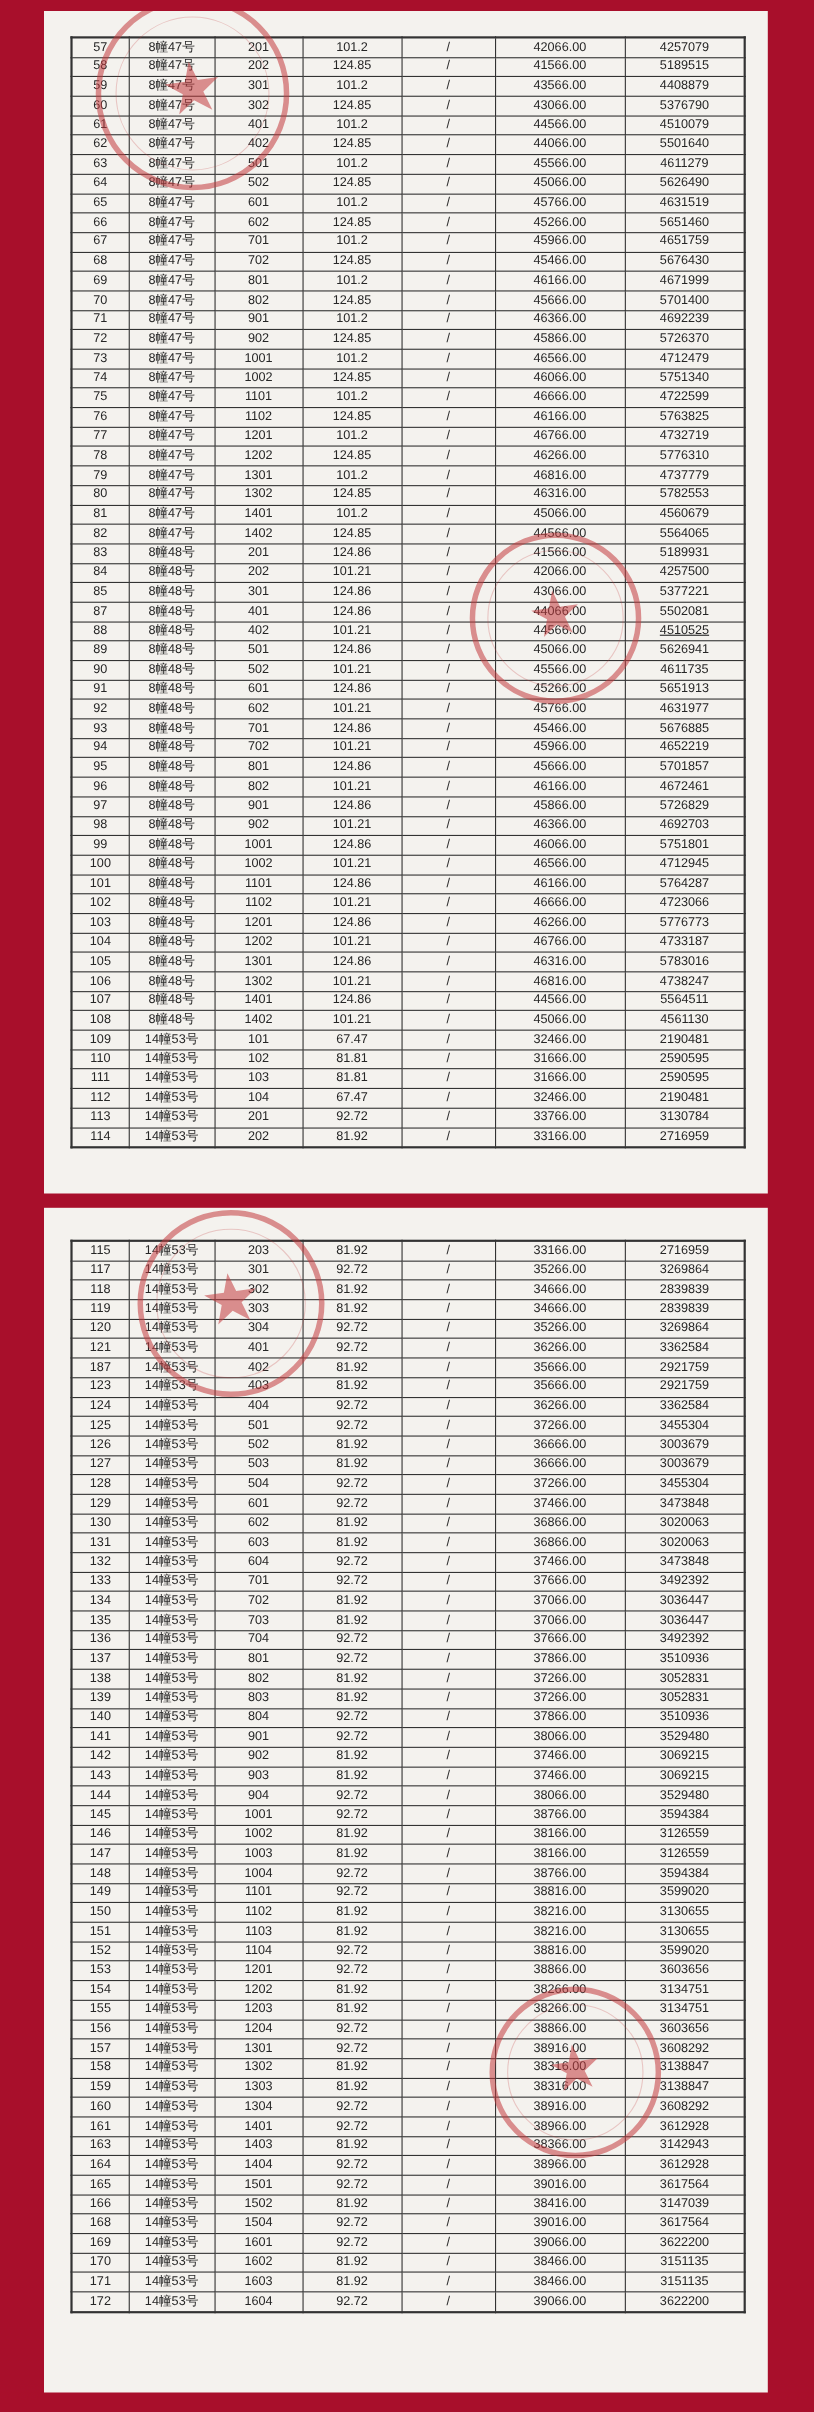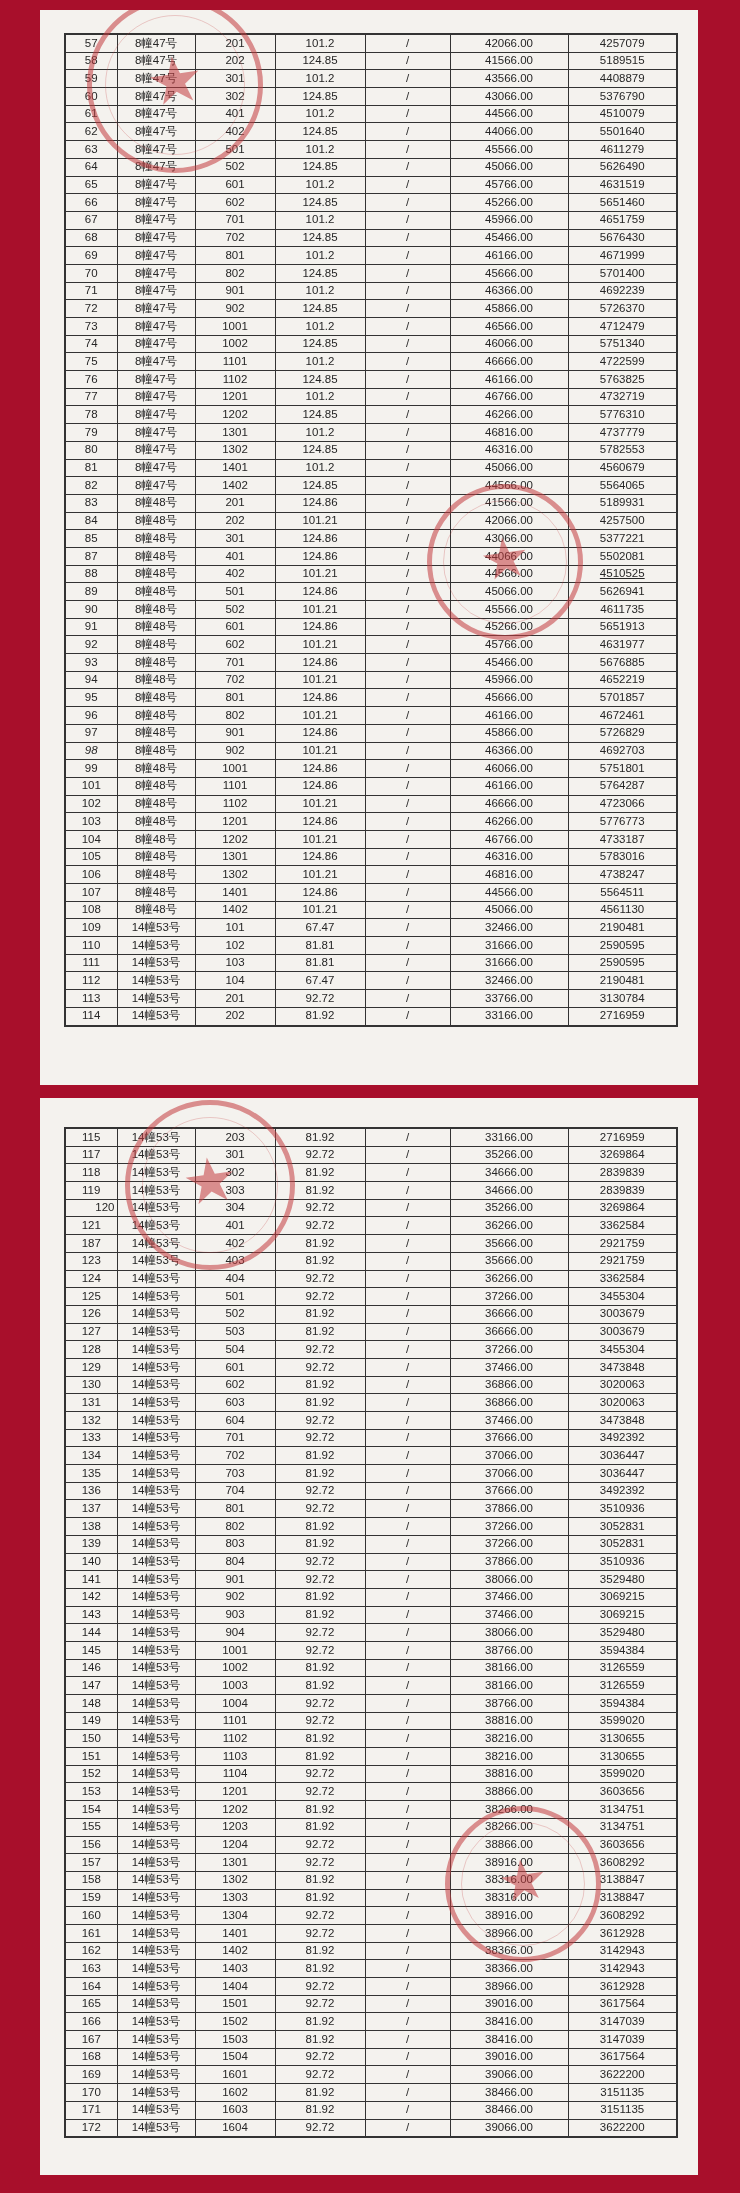--- a/index.html
+++ b/index.html
@@ -427,36 +427,45 @@
           <tr>
             <td style="border: 1px solid rgb(51, 51, 51);">97</td>
             <td style="border: 1px solid rgb(51, 51, 51);">8幢48号</td>
             <td style="border: 1px solid rgb(51, 51, 51);">901</td>
             <td style="border: 1px solid rgb(51, 51, 51);">124.86</td>
             <td style="border: 1px solid rgb(51, 51, 51);">/</td>
             <td style="border: 1px solid rgb(51, 51, 51);">45866.00</td>
             <td style="border: 1px solid rgb(51, 51, 51);">5726829</td>
           </tr>
           <tr>
-            <td style="border: 1px solid rgb(51, 51, 51); font-style: italic;">98</td>
+            <td style="border: 1px solid rgb(51, 51, 51);">98</td>
             <td style="border: 1px solid rgb(51, 51, 51);">8幢48号</td>
             <td style="border: 1px solid rgb(51, 51, 51);">902</td>
             <td style="border: 1px solid rgb(51, 51, 51);">101.21</td>
             <td style="border: 1px solid rgb(51, 51, 51);">/</td>
             <td style="border: 1px solid rgb(51, 51, 51);">46366.00</td>
             <td style="border: 1px solid rgb(51, 51, 51);">4692703</td>
           </tr>
           <tr>
             <td style="border: 1px solid rgb(51, 51, 51);">99</td>
             <td style="border: 1px solid rgb(51, 51, 51);">8幢48号</td>
             <td style="border: 1px solid rgb(51, 51, 51);">1001</td>
             <td style="border: 1px solid rgb(51, 51, 51);">124.86</td>
             <td style="border: 1px solid rgb(51, 51, 51);">/</td>
             <td style="border: 1px solid rgb(51, 51, 51);">46066.00</td>
             <td style="border: 1px solid rgb(51, 51, 51);">5751801</td>
+          </tr>
+          <tr>
+            <td style="border: 1px solid rgb(51, 51, 51);">100</td>
+            <td style="border: 1px solid rgb(51, 51, 51);">8幢48号</td>
+            <td style="border: 1px solid rgb(51, 51, 51);">1002</td>
+            <td style="border: 1px solid rgb(51, 51, 51);">101.21</td>
+            <td style="border: 1px solid rgb(51, 51, 51);">/</td>
+            <td style="border: 1px solid rgb(51, 51, 51);">46566.00</td>
+            <td style="border: 1px solid rgb(51, 51, 51);">4712945</td>
           </tr>
           <tr>
             <td style="border: 1px solid rgb(51, 51, 51);">101</td>
             <td style="border: 1px solid rgb(51, 51, 51);">8幢48号</td>
             <td style="border: 1px solid rgb(51, 51, 51);">1101</td>
             <td style="border: 1px solid rgb(51, 51, 51);">124.86</td>
             <td style="border: 1px solid rgb(51, 51, 51);">/</td>
             <td style="border: 1px solid rgb(51, 51, 51);">46166.00</td>
             <td style="border: 1px solid rgb(51, 51, 51);">5764287</td>
           </tr>
@@ -635,21 +644,21 @@
           <tr>
             <td style="border: 1px solid rgb(51, 51, 51);">119</td>
             <td style="border: 1px solid rgb(51, 51, 51);">14幢53号</td>
             <td style="border: 1px solid rgb(51, 51, 51);">303</td>
             <td style="border: 1px solid rgb(51, 51, 51);">81.92</td>
             <td style="border: 1px solid rgb(51, 51, 51);">/</td>
             <td style="border: 1px solid rgb(51, 51, 51);">34666.00</td>
             <td style="border: 1px solid rgb(51, 51, 51);">2839839</td>
           </tr>
           <tr>
-            <td style="border: 1px solid rgb(51, 51, 51); text-align: right;">120</td>
+            <td style="border: 1px solid rgb(51, 51, 51);">120</td>
             <td style="border: 1px solid rgb(51, 51, 51);">14幢53号</td>
             <td style="border: 1px solid rgb(51, 51, 51);">304</td>
             <td style="border: 1px solid rgb(51, 51, 51);">92.72</td>
             <td style="border: 1px solid rgb(51, 51, 51);">/</td>
             <td style="border: 1px solid rgb(51, 51, 51);">35266.00</td>
             <td style="border: 1px solid rgb(51, 51, 51);">3269864</td>
           </tr>
           <tr>
             <td style="border: 1px solid rgb(51, 51, 51);">121</td>
             <td style="border: 1px solid rgb(51, 51, 51);">14幢53号</td>
@@ -1013,38 +1022,29 @@
           <tr>
             <td style="border: 1px solid rgb(51, 51, 51);">161</td>
             <td style="border: 1px solid rgb(51, 51, 51);">14幢53号</td>
             <td style="border: 1px solid rgb(51, 51, 51);">1401</td>
             <td style="border: 1px solid rgb(51, 51, 51);">92.72</td>
             <td style="border: 1px solid rgb(51, 51, 51);">/</td>
             <td style="border: 1px solid rgb(51, 51, 51);">38966.00</td>
             <td style="border: 1px solid rgb(51, 51, 51);">3612928</td>
           </tr>
           <tr>
-            <td style="border: 1px solid rgb(51, 51, 51);">162</td>
-            <td style="border: 1px solid rgb(51, 51, 51);">14幢53号</td>
-            <td style="border: 1px solid rgb(51, 51, 51);">1402</td>
+            <td style="border: 1px solid rgb(51, 51, 51);">163</td>
+            <td style="border: 1px solid rgb(51, 51, 51);">14幢53号</td>
+            <td style="border: 1px solid rgb(51, 51, 51);">1403</td>
             <td style="border: 1px solid rgb(51, 51, 51);">81.92</td>
             <td style="border: 1px solid rgb(51, 51, 51);">/</td>
             <td style="border: 1px solid rgb(51, 51, 51);">38366.00</td>
             <td style="border: 1px solid rgb(51, 51, 51);">3142943</td>
           </tr>
           <tr>
-            <td style="border: 1px solid rgb(51, 51, 51);">163</td>
-            <td style="border: 1px solid rgb(51, 51, 51);">14幢53号</td>
-            <td style="border: 1px solid rgb(51, 51, 51);">1403</td>
-            <td style="border: 1px solid rgb(51, 51, 51);">81.92</td>
-            <td style="border: 1px solid rgb(51, 51, 51);">/</td>
-            <td style="border: 1px solid rgb(51, 51, 51);">38366.00</td>
-            <td style="border: 1px solid rgb(51, 51, 51);">3142943</td>
-          </tr>
-          <tr>
             <td style="border: 1px solid rgb(51, 51, 51);">164</td>
             <td style="border: 1px solid rgb(51, 51, 51);">14幢53号</td>
             <td style="border: 1px solid rgb(51, 51, 51);">1404</td>
             <td style="border: 1px solid rgb(51, 51, 51);">92.72</td>
             <td style="border: 1px solid rgb(51, 51, 51);">/</td>
             <td style="border: 1px solid rgb(51, 51, 51);">38966.00</td>
             <td style="border: 1px solid rgb(51, 51, 51);">3612928</td>
           </tr>
           <tr>
             <td style="border: 1px solid rgb(51, 51, 51);">165</td>
@@ -1052,29 +1052,20 @@
             <td style="border: 1px solid rgb(51, 51, 51);">1501</td>
             <td style="border: 1px solid rgb(51, 51, 51);">92.72</td>
             <td style="border: 1px solid rgb(51, 51, 51);">/</td>
             <td style="border: 1px solid rgb(51, 51, 51);">39016.00</td>
             <td style="border: 1px solid rgb(51, 51, 51);">3617564</td>
           </tr>
           <tr>
             <td style="border: 1px solid rgb(51, 51, 51);">166</td>
             <td style="border: 1px solid rgb(51, 51, 51);">14幢53号</td>
             <td style="border: 1px solid rgb(51, 51, 51);">1502</td>
-            <td style="border: 1px solid rgb(51, 51, 51);">81.92</td>
-            <td style="border: 1px solid rgb(51, 51, 51);">/</td>
-            <td style="border: 1px solid rgb(51, 51, 51);">38416.00</td>
-            <td style="border: 1px solid rgb(51, 51, 51);">3147039</td>
-          </tr>
-          <tr>
-            <td style="border: 1px solid rgb(51, 51, 51);">167</td>
-            <td style="border: 1px solid rgb(51, 51, 51);">14幢53号</td>
-            <td style="border: 1px solid rgb(51, 51, 51);">1503</td>
             <td style="border: 1px solid rgb(51, 51, 51);">81.92</td>
             <td style="border: 1px solid rgb(51, 51, 51);">/</td>
             <td style="border: 1px solid rgb(51, 51, 51);">38416.00</td>
             <td style="border: 1px solid rgb(51, 51, 51);">3147039</td>
           </tr>
           <tr>
             <td style="border: 1px solid rgb(51, 51, 51);">168</td>
             <td style="border: 1px solid rgb(51, 51, 51);">14幢53号</td>
             <td style="border: 1px solid rgb(51, 51, 51);">1504</td>
             <td style="border: 1px solid rgb(51, 51, 51);">92.72</td>

